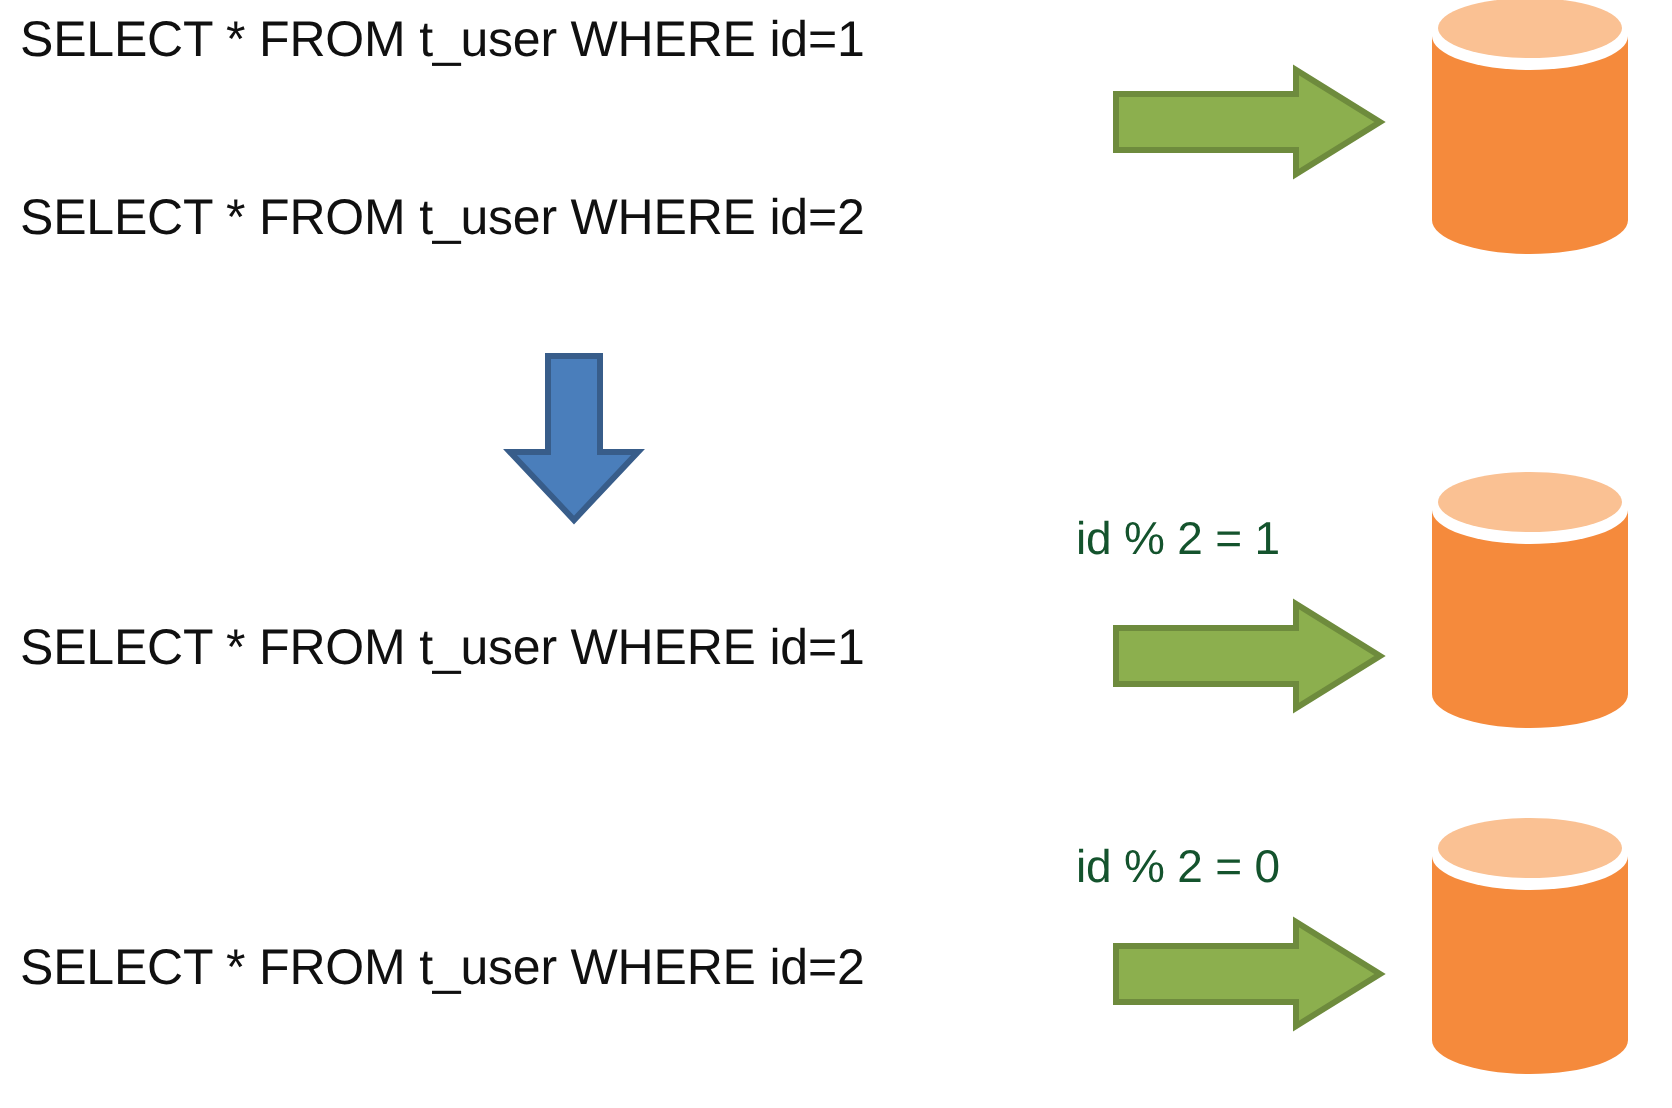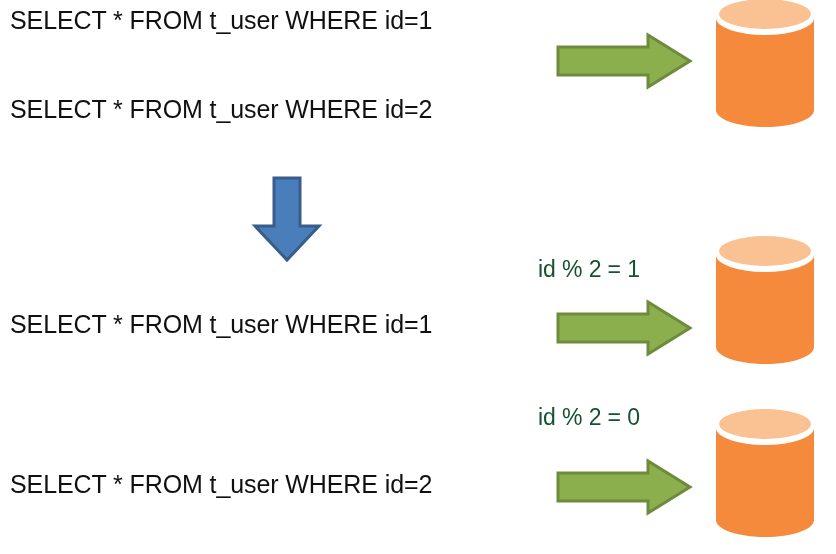--- a/index.html
+++ b/index.html
@@ -86,21 +86,21 @@
 
   <div class="shape" style="left:703px; top:225px;">
     <svg width="124" height="152" viewBox="0 0 124 152">
       <path d="M6,30 C6,17 31,7 62,7 C93,7 118,17 118,30 L118,122 C118,135 93,145 62,145 C31,145 6,135 6,122 Z" fill="#FFFFFF"></path>
       <path d="M13,30 L111,30 L111,122 C111,131.5 89,139 62,139 C35,139 13,131.5 13,122 Z" fill="#F58A3C"></path>
       <ellipse cx="62" cy="30" rx="49" ry="17" fill="#FFFFFF"></ellipse>
       <ellipse cx="62" cy="26" rx="46" ry="15" fill="#FAC193"></ellipse>
     </svg>
   </div>
 
-  <div class="cond-label" style="left:538px; top:406px;">id % 2 = 0</div>
+  <div class="cond-label" style="left:538px; top:422px;">id % 2 = 0</div>
 
   <div class="sql-text" style="top:472px;">SELECT * FROM t_user WHERE id=2</div>
 
   <div class="shape" style="left:556px; top:459px;">
     <svg width="136" height="56" viewBox="0 0 136 56">
       <path d="M2,14 L92,14 L92,2 L134,28 L92,54 L92,42 L2,42 Z" fill="#8CAF4E" stroke="#6E8B3D" stroke-width="3" stroke-linejoin="miter"></path>
     </svg>
   </div>
 
   <div class="shape" style="left:703px; top:398px;">

